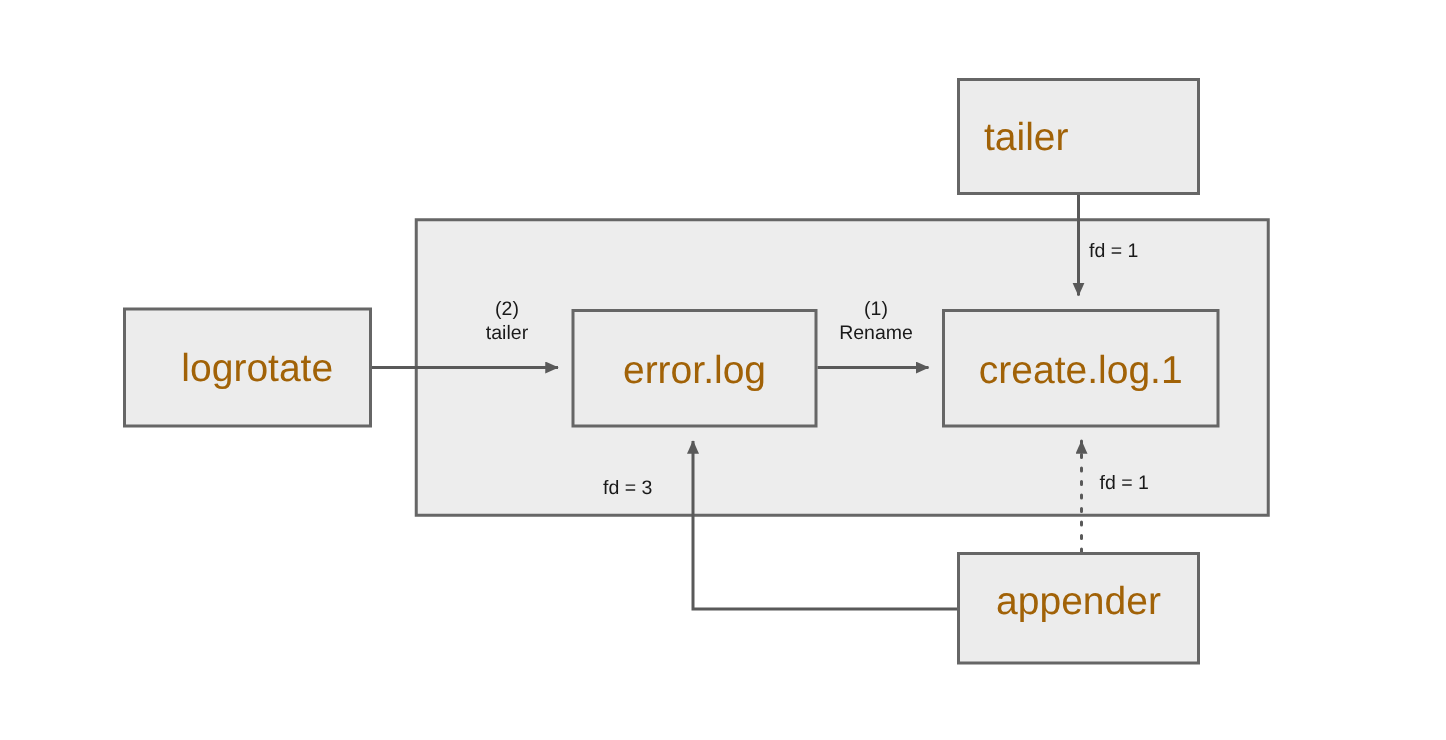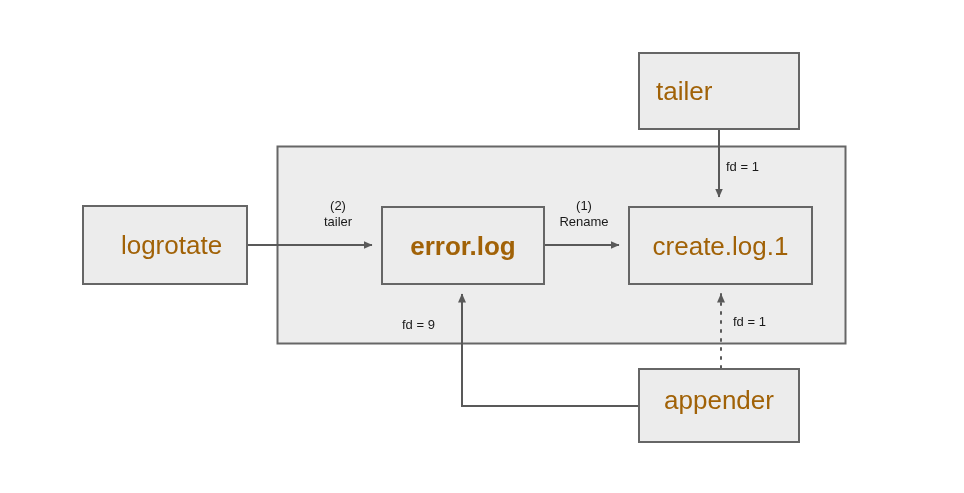--- a/index.html
+++ b/index.html
@@ -79,37 +79,37 @@
 
     <rect x="629" y="207" width="183" height="77" fill="#ececec" stroke="#666666" stroke-width="2"></rect>
 
     <rect x="639" y="53" width="160" height="76" fill="#ececec" stroke="#666666" stroke-width="2"></rect>
 
     <rect x="639" y="369" width="160" height="73" fill="#ececec" stroke="#666666" stroke-width="2"></rect>
   </svg>
 
   <div class="node-label" style="left:82px; top:205px; width:179px; height:80px;">logrotate</div>
 
-  <div class="node-label" style="left:381px; top:206px; width:164px; height:79px;font-weight:bold;">error.log</div>
+  <div class="node-label" style="left:381px; top:206px; width:164px; height:79px;">error.log</div>
 
   <div class="node-label" style="left:628px; top:206px; width:185px; height:79px;">create.log.1</div>
 
   <div class="node-label" style="left:638px; top:52px; width:162px; height:78px; justify-content:flex-start; padding-left:18px; box-sizing:border-box;">tailer</div>
 
   <div class="node-label" style="left:638px; top:368px; width:162px; height:64px;">appender</div>
 
   <div class="edge-label two-line" style="left:307px; top:198px; width:62px;">
     <div>(2)</div>
     <div>tailer</div>
   </div>
 
   <div class="edge-label two-line" style="left:548px; top:198px; width:72px;">
     <div>(1)</div>
     <div>Rename</div>
   </div>
 
   <div class="edge-label" style="left:726px; top:159px;">fd = 1</div>
 
-  <div class="edge-label" style="left:402px; top:317px;">fd = 9</div>
+  <div class="edge-label" style="left:402px; top:317px;">fd = 3</div>
 
   <div class="edge-label" style="left:733px; top:314px;">fd = 1</div>
 
 </div>
 
 </body></html>

